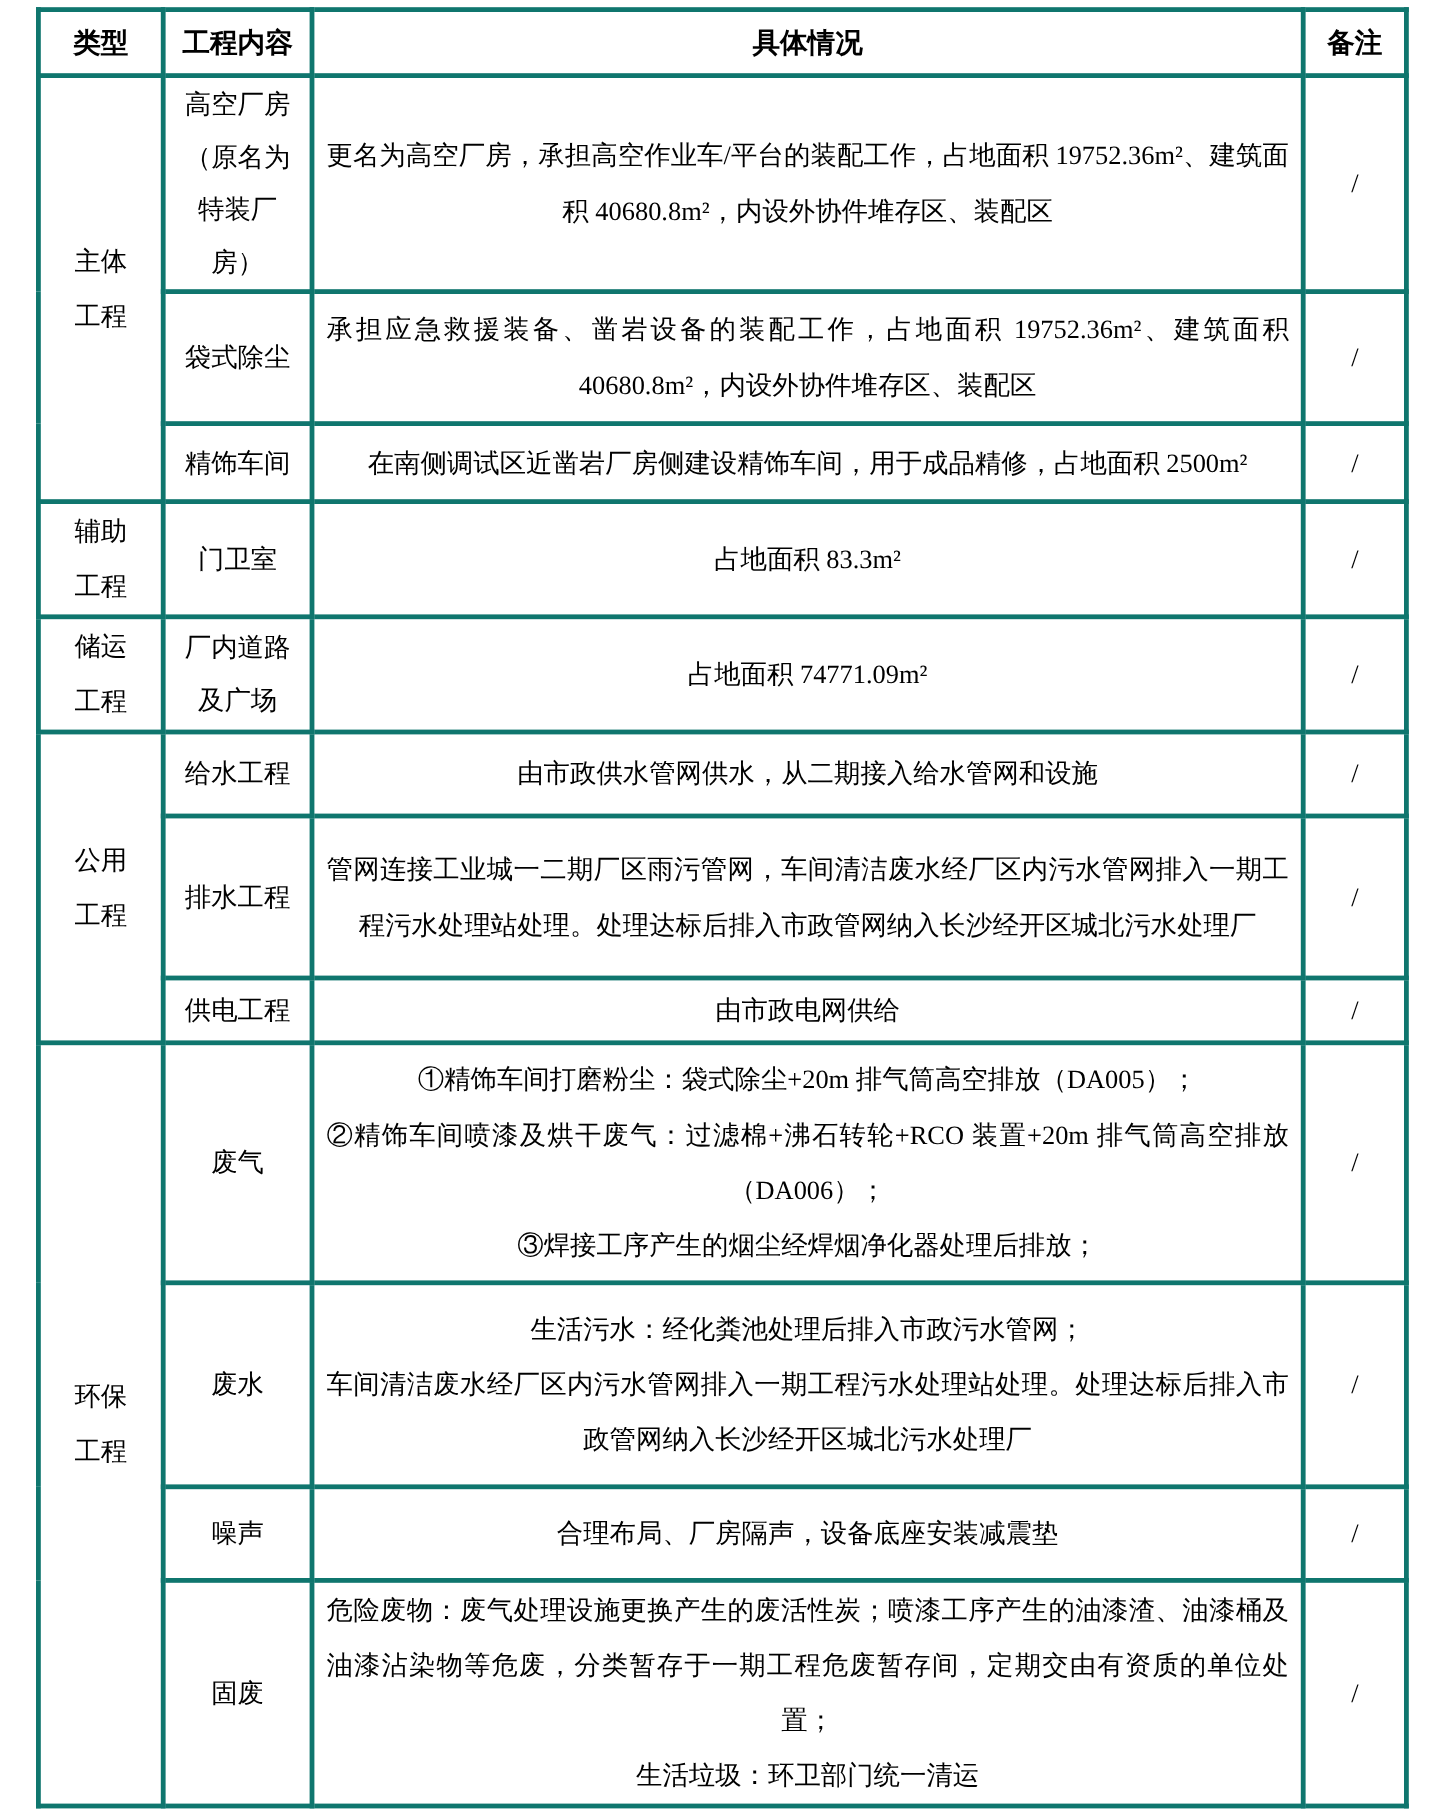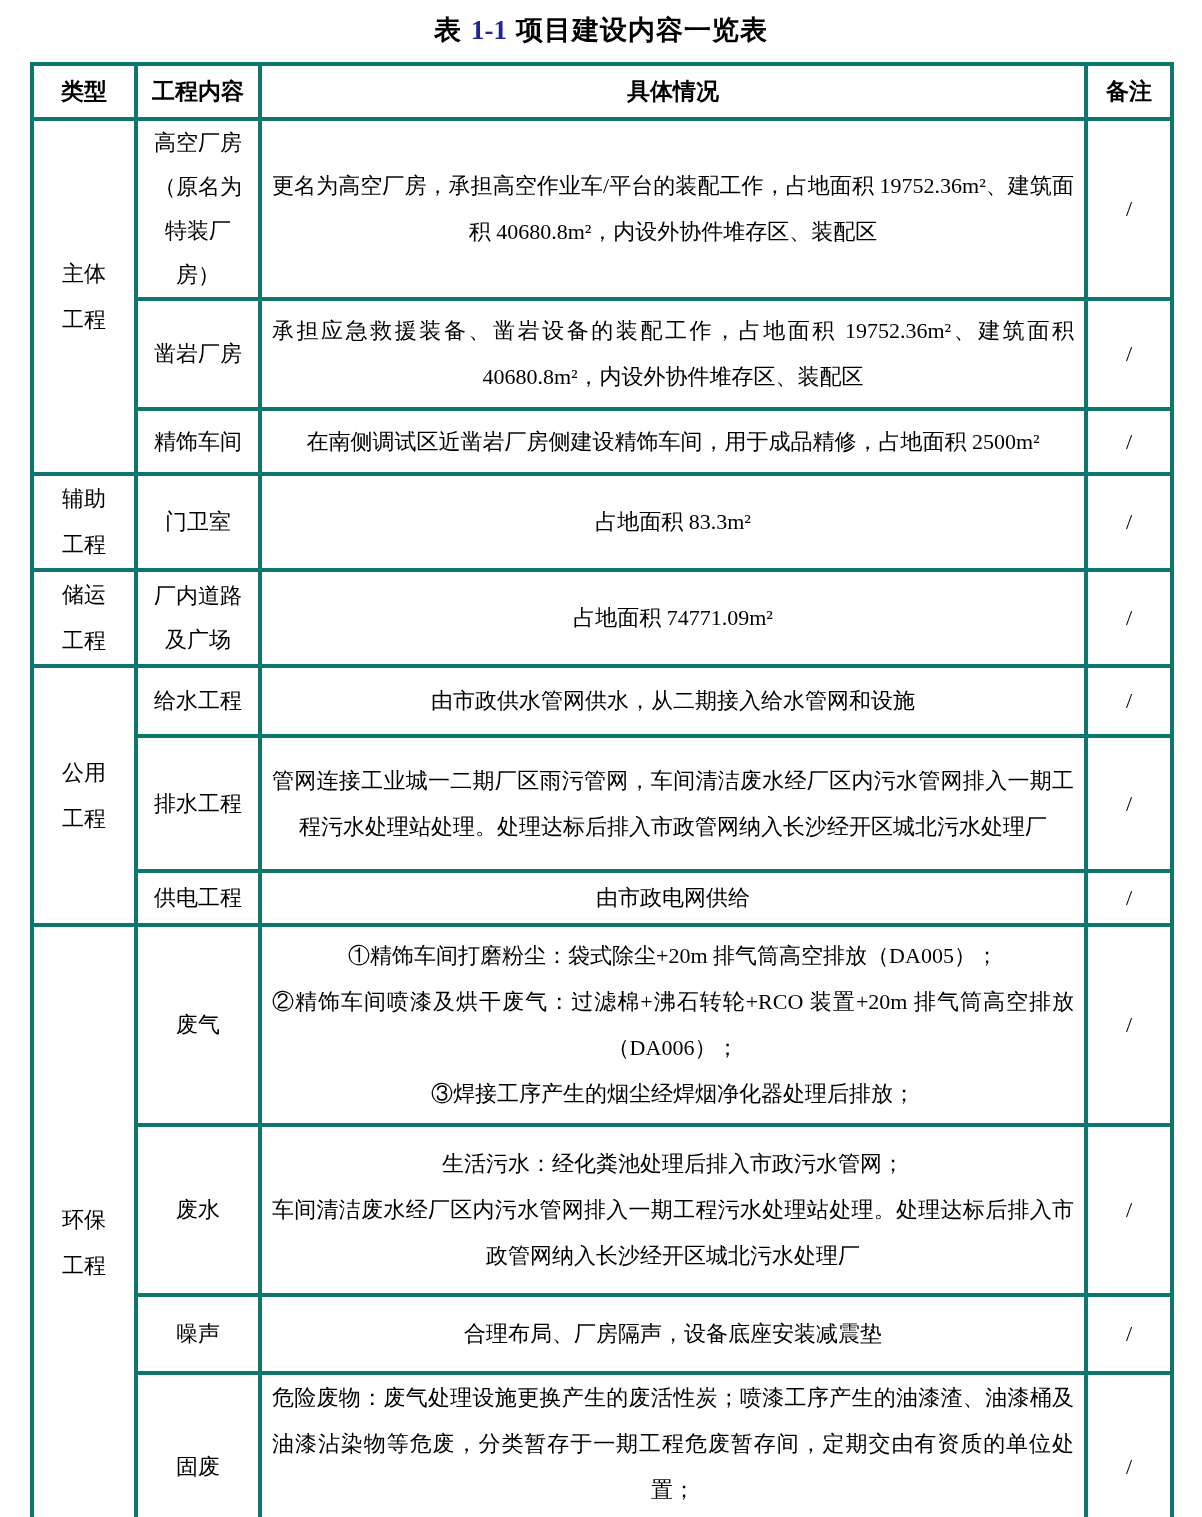--- a/index.html
+++ b/index.html
@@ -23,23 +23,20 @@
   td.content-cell.narrow{padding:0 8px;}
   td.detail{padding:0 10px;}
   td.detail p{margin:0;text-align:justify;text-align-last:center;line-height:46px;}
   td.remark{text-align:center;}
 </style>
 </head>
 <body>
 
 <div class="page">
 
-  <div class="doc-title">
-    <span>表</span><span class="title-num">1-1</span><span>项目建设内容一览表</span>
-  </div>
 
   <table class="content-table">
     <colgroup>
         <col class="c1">
         <col class="c2">
         <col class="c3">
         <col class="c4">
       </colgroup>
 
     <tbody>
@@ -53,21 +50,21 @@
     <tr class="r1">
       <td class="type-cell" rowspan="3"><span class="type-inner">主体工程</span></td>
       <td class="content-cell">高空厂房（原名为特装厂房）</td>
       <td class="detail">
             <p>更名为高空厂房，承担高空作业车/平台的装配工作，占地面积 19752.36m²、建筑面积 40680.8m²，内设外协件堆存区、装配区</p>
           </td>
       <td class="remark">/</td>
     </tr>
 
     <tr class="r2">
-      <td class="content-cell">凿岩厂房</td>
+      <td class="content-cell">袋式除尘</td>
       <td class="detail">
             <p>承担应急救援装备、凿岩设备的装配工作，占地面积 19752.36m²、建筑面积 40680.8m²，内设外协件堆存区、装配区</p>
           </td>
       <td class="remark">/</td>
     </tr>
 
     <tr class="r3">
       <td class="content-cell">精饰车间</td>
       <td class="detail">
             <p>在南侧调试区近凿岩厂房侧建设精饰车间，用于成品精修，占地面积 2500m²</p>

